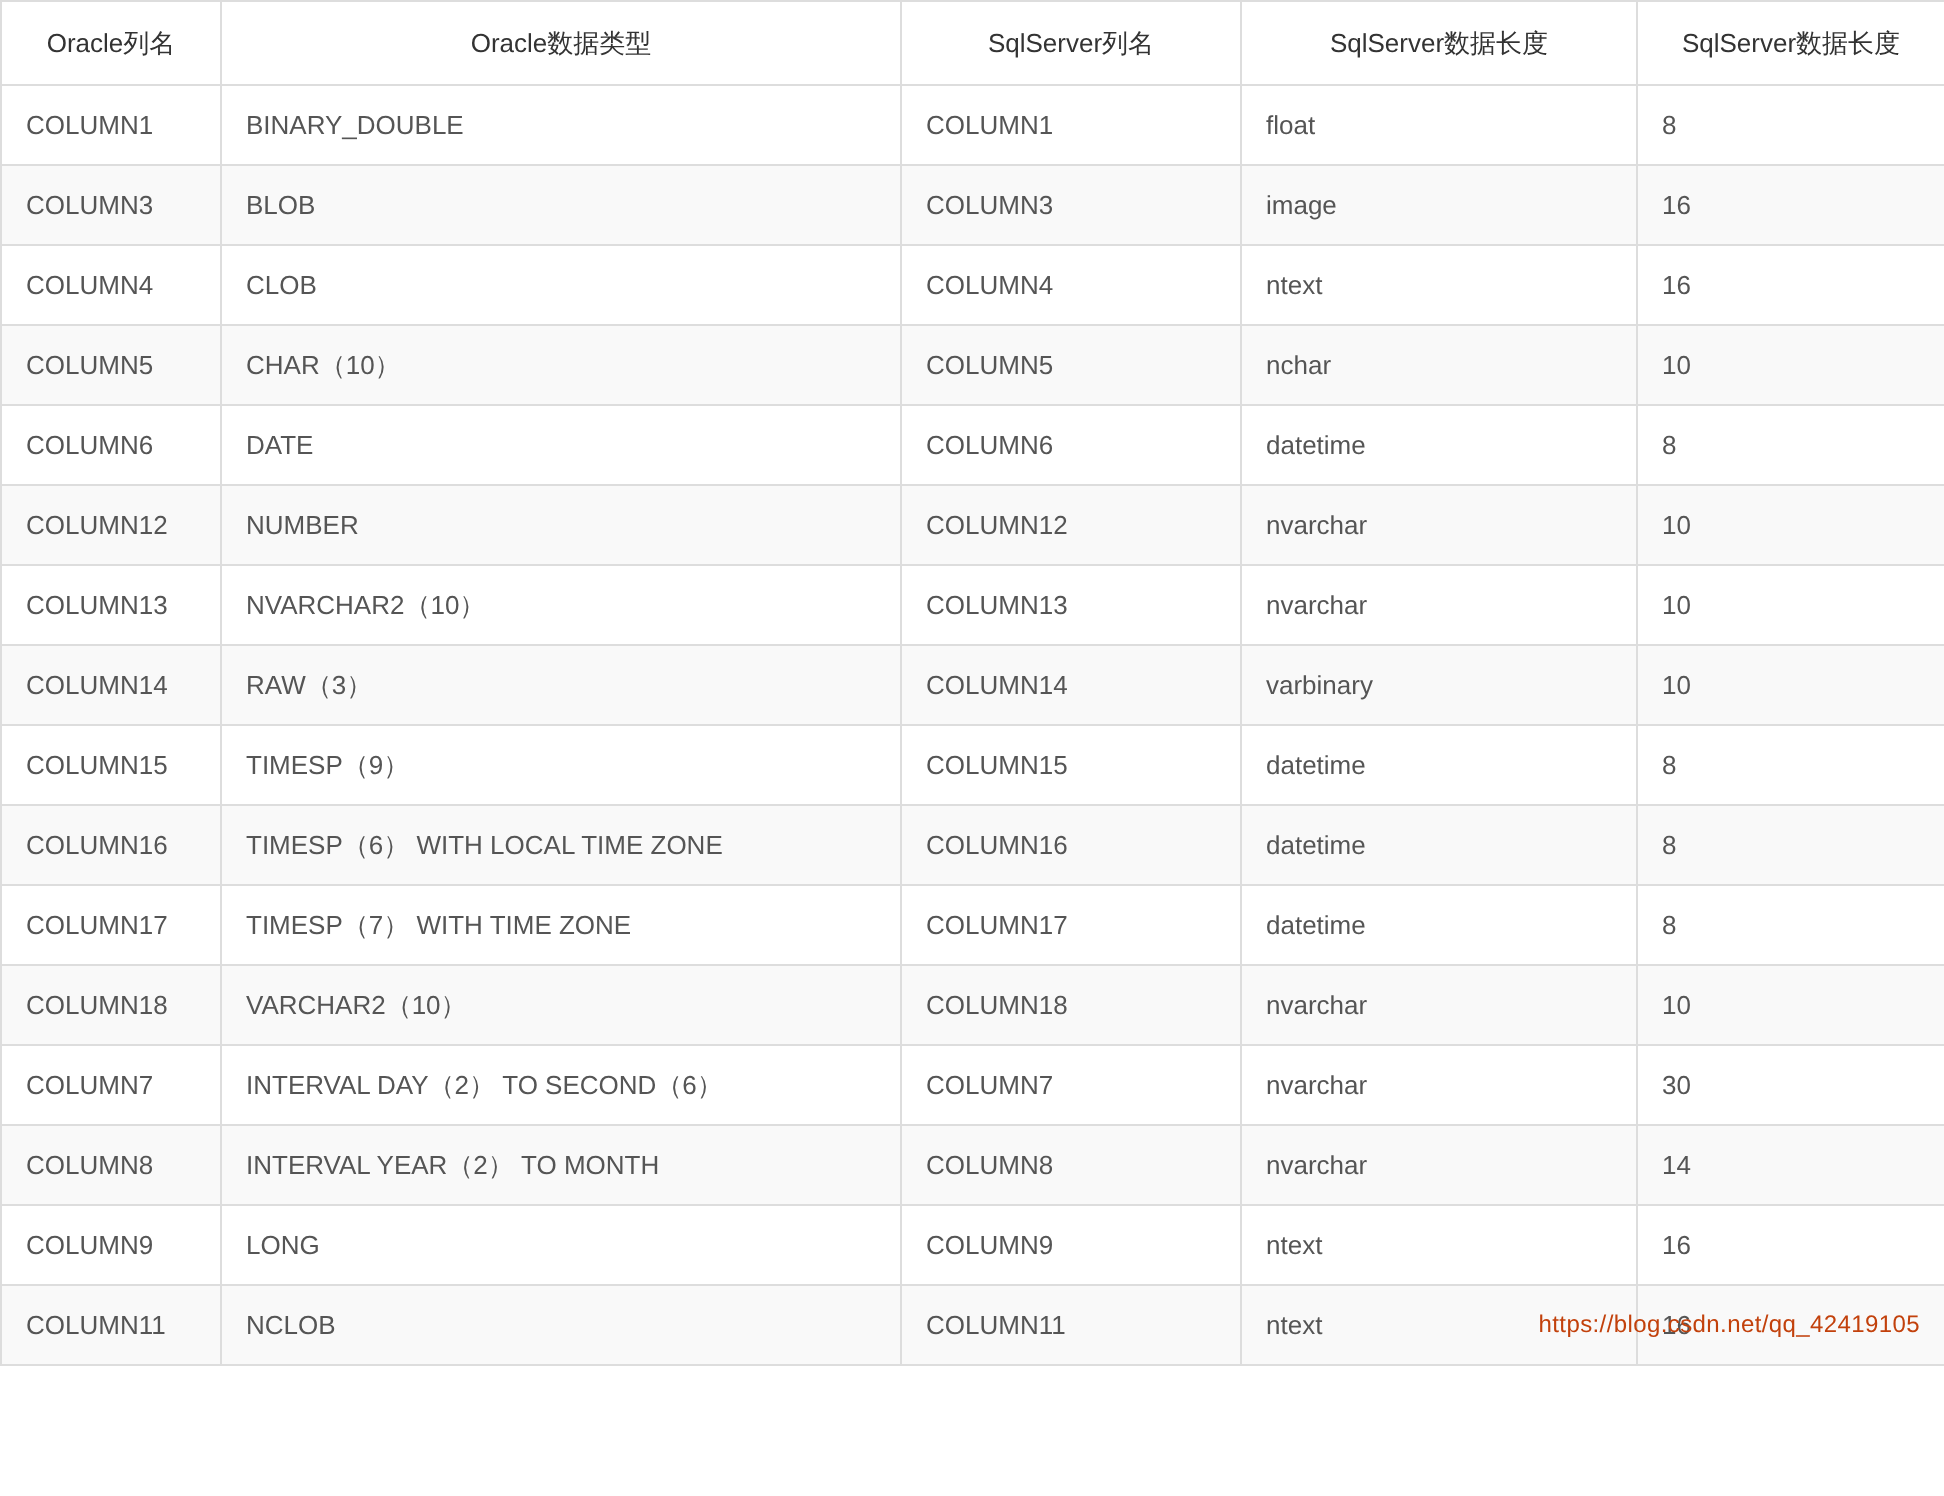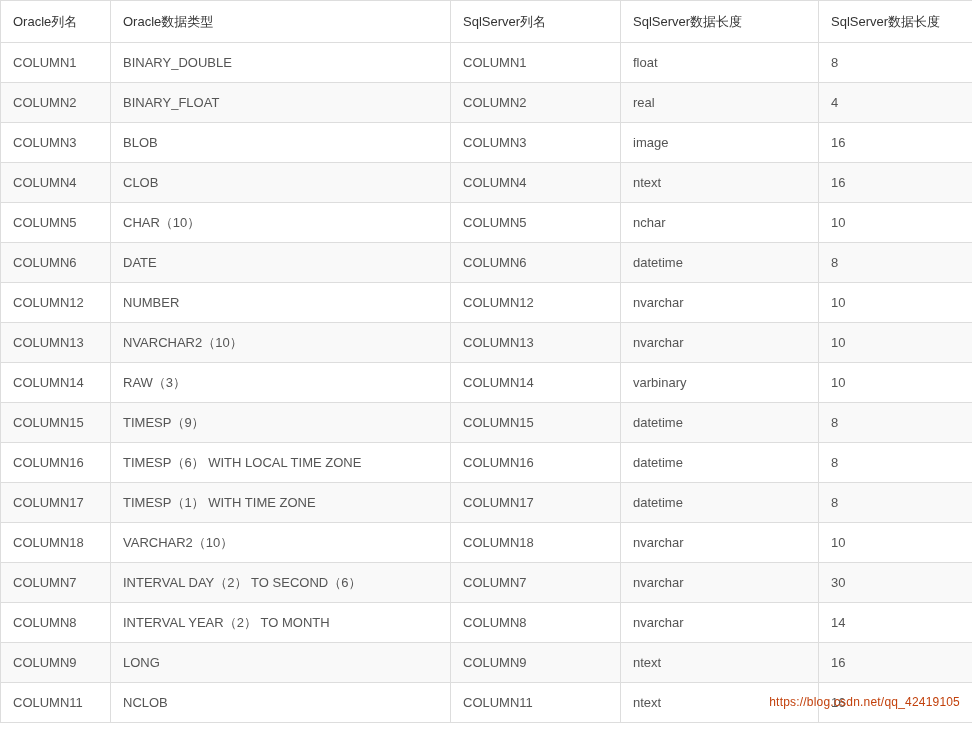--- a/index.html
+++ b/index.html
@@ -24,20 +24,21 @@
       text-align: left;
       font-size: 13px;
       color: #333333;
       vertical-align: middle;
     }
     th {
       font-weight: normal;
       background: #ffffff;
       color: #333333;
       height: 42px;
+      text-align: center;
     }
     td {
       height: 40px;
       color: #555555;
     }
     tbody tr:nth-child(odd) {
       background: #ffffff;
     }
     tbody tr:nth-child(even) {
       background: #f9f9f9;
@@ -85,27 +86,20 @@
     </thead>
     <tbody id="table-body">
     <tr>
           <td>COLUMN1</td>
           <td>BINARY_DOUBLE</td>
           <td>COLUMN1</td>
           <td>float</td>
           <td>8</td>
         </tr>
         <tr>
-          <td>COLUMN2</td>
-          <td>BINARY_FLOAT</td>
-          <td>COLUMN2</td>
-          <td>real</td>
-          <td>4</td>
-        </tr>
-        <tr>
           <td>COLUMN3</td>
           <td>BLOB</td>
           <td>COLUMN3</td>
           <td>image</td>
           <td>16</td>
         </tr>
         <tr>
           <td>COLUMN4</td>
           <td>CLOB</td>
           <td>COLUMN4</td>
@@ -156,21 +150,21 @@
         </tr>
         <tr>
           <td>COLUMN16</td>
           <td>TIMESP（6） WITH LOCAL TIME ZONE</td>
           <td>COLUMN16</td>
           <td>datetime</td>
           <td>8</td>
         </tr>
         <tr>
           <td>COLUMN17</td>
-          <td>TIMESP（1） WITH TIME ZONE</td>
+          <td>TIMESP（7） WITH TIME ZONE</td>
           <td>COLUMN17</td>
           <td>datetime</td>
           <td>8</td>
         </tr>
         <tr>
           <td>COLUMN18</td>
           <td>VARCHAR2（10）</td>
           <td>COLUMN18</td>
           <td>nvarchar</td>
           <td>10</td>

